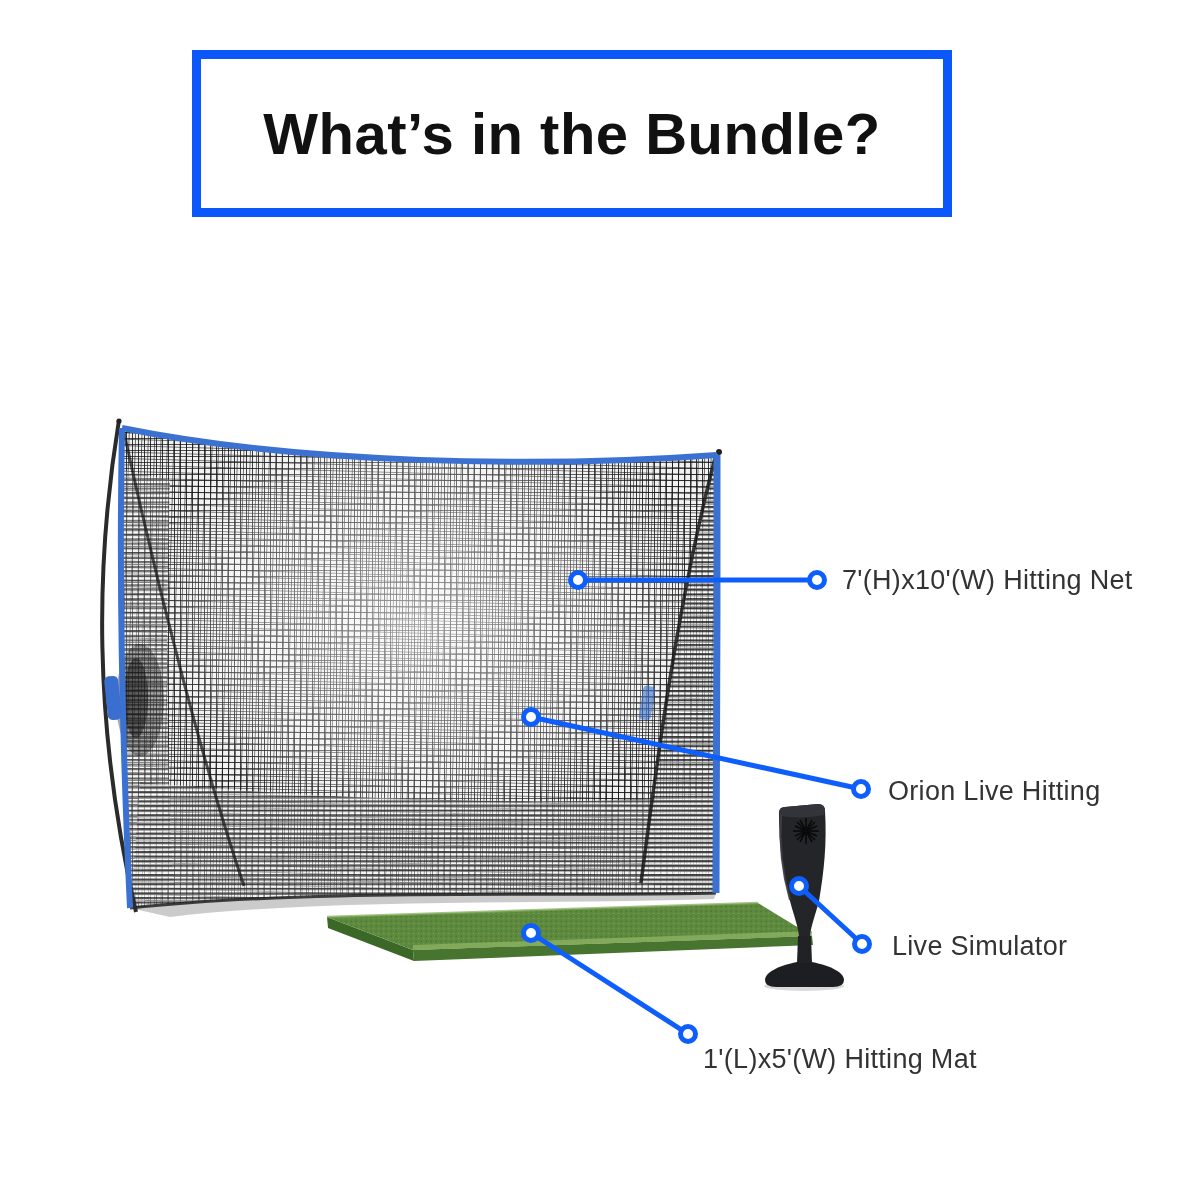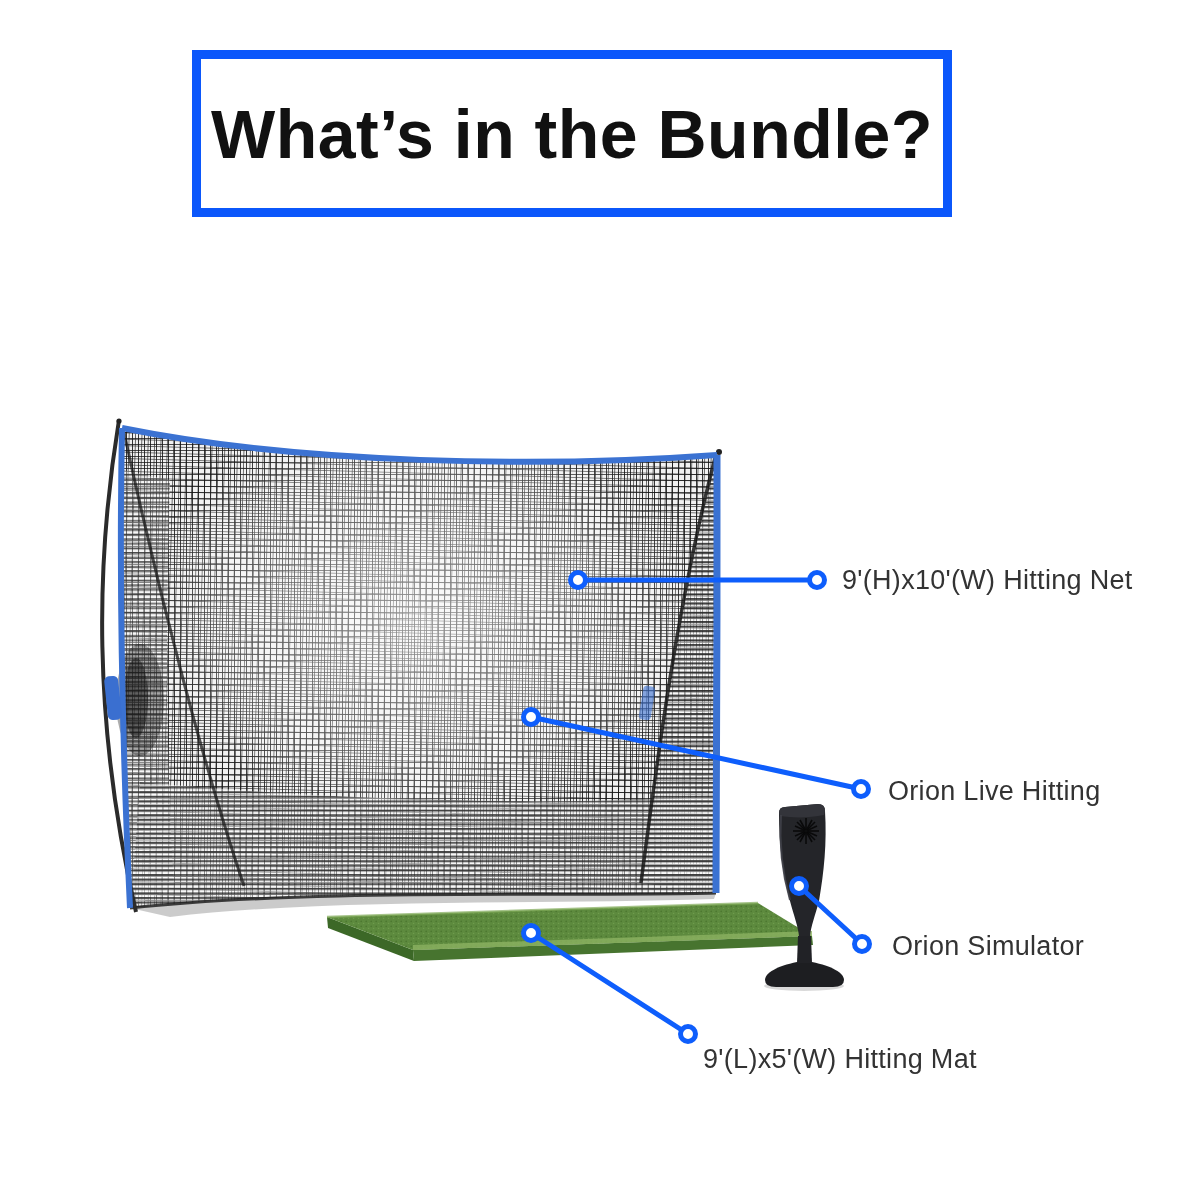--- a/index.html
+++ b/index.html
@@ -6,21 +6,21 @@
   .stage{
     position:relative;width:1200px;height:1200px;background:#ffffff;overflow:hidden;
     font-family:"Liberation Sans",sans-serif;
   }
   .title-box{
     position:absolute;left:192px;top:50px;width:760px;height:167px;
     border:9px solid #0b57fb;box-sizing:border-box;
     display:flex;align-items:center;justify-content:center;background:#ffffff;
   }
   .title-box h1{
-    margin:12px;font-size:68px;font-weight:bold;color:#111111;letter-spacing:.5px;
+    margin:12px;font-size:58px;font-weight:bold;color:#111111;letter-spacing:.5px;
     font-family:"Liberation Sans",sans-serif;white-space:nowrap;
   }
   .illus{position:absolute;left:0;top:0;width:1200px;height:1200px;}
   .callout-label{
     position:absolute;transform:translateY(-50%);
     font-size:27px;font-weight:400;color:#333333;letter-spacing:.3px;white-space:nowrap;
   }
   .lbl-net{left:842px;top:580px;}
   .lbl-software{left:888px;top:791px;}
   .lbl-simulator{left:892px;top:946px;}
@@ -134,18 +134,18 @@
       <circle cx="817" cy="580" r="7.5" fill="#ffffff" stroke="#0e5efc"></circle>
       <circle cx="531" cy="717" r="7.5" fill="#ffffff" stroke="#0e5efc"></circle>
       <circle cx="861" cy="789" r="7.5" fill="#ffffff" stroke="#0e5efc"></circle>
       <circle cx="799" cy="886" r="7.5" fill="#ffffff" stroke="#0e5efc"></circle>
       <circle cx="862" cy="944" r="7.5" fill="#ffffff" stroke="#0e5efc"></circle>
       <circle cx="531" cy="933" r="7.5" fill="#ffffff" stroke="#0e5efc"></circle>
       <circle cx="688" cy="1034" r="7.5" fill="#ffffff" stroke="#0e5efc"></circle>
     </g>
   </svg>
 
-  <div class="callout-label lbl-net">9'(H)x10'(W) Hitting Net</div>
+  <div class="callout-label lbl-net">7'(H)x10'(W) Hitting Net</div>
   <div class="callout-label lbl-software">Orion Live Hitting</div>
-  <div class="callout-label lbl-simulator">Orion Simulator</div>
-  <div class="callout-label lbl-mat">9'(L)x5'(W) Hitting Mat</div>
+  <div class="callout-label lbl-simulator">Live Simulator</div>
+  <div class="callout-label lbl-mat">1'(L)x5'(W) Hitting Mat</div>
 
 </div>
 
 </body></html>

